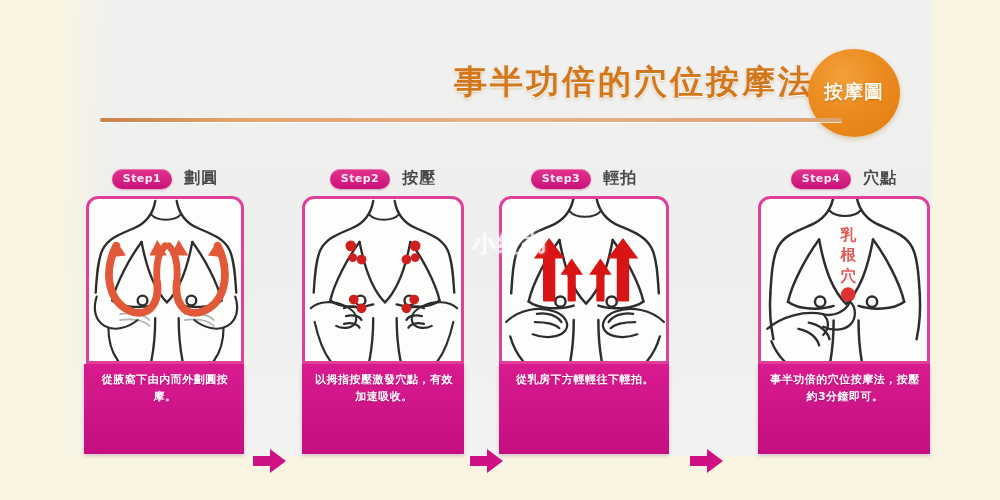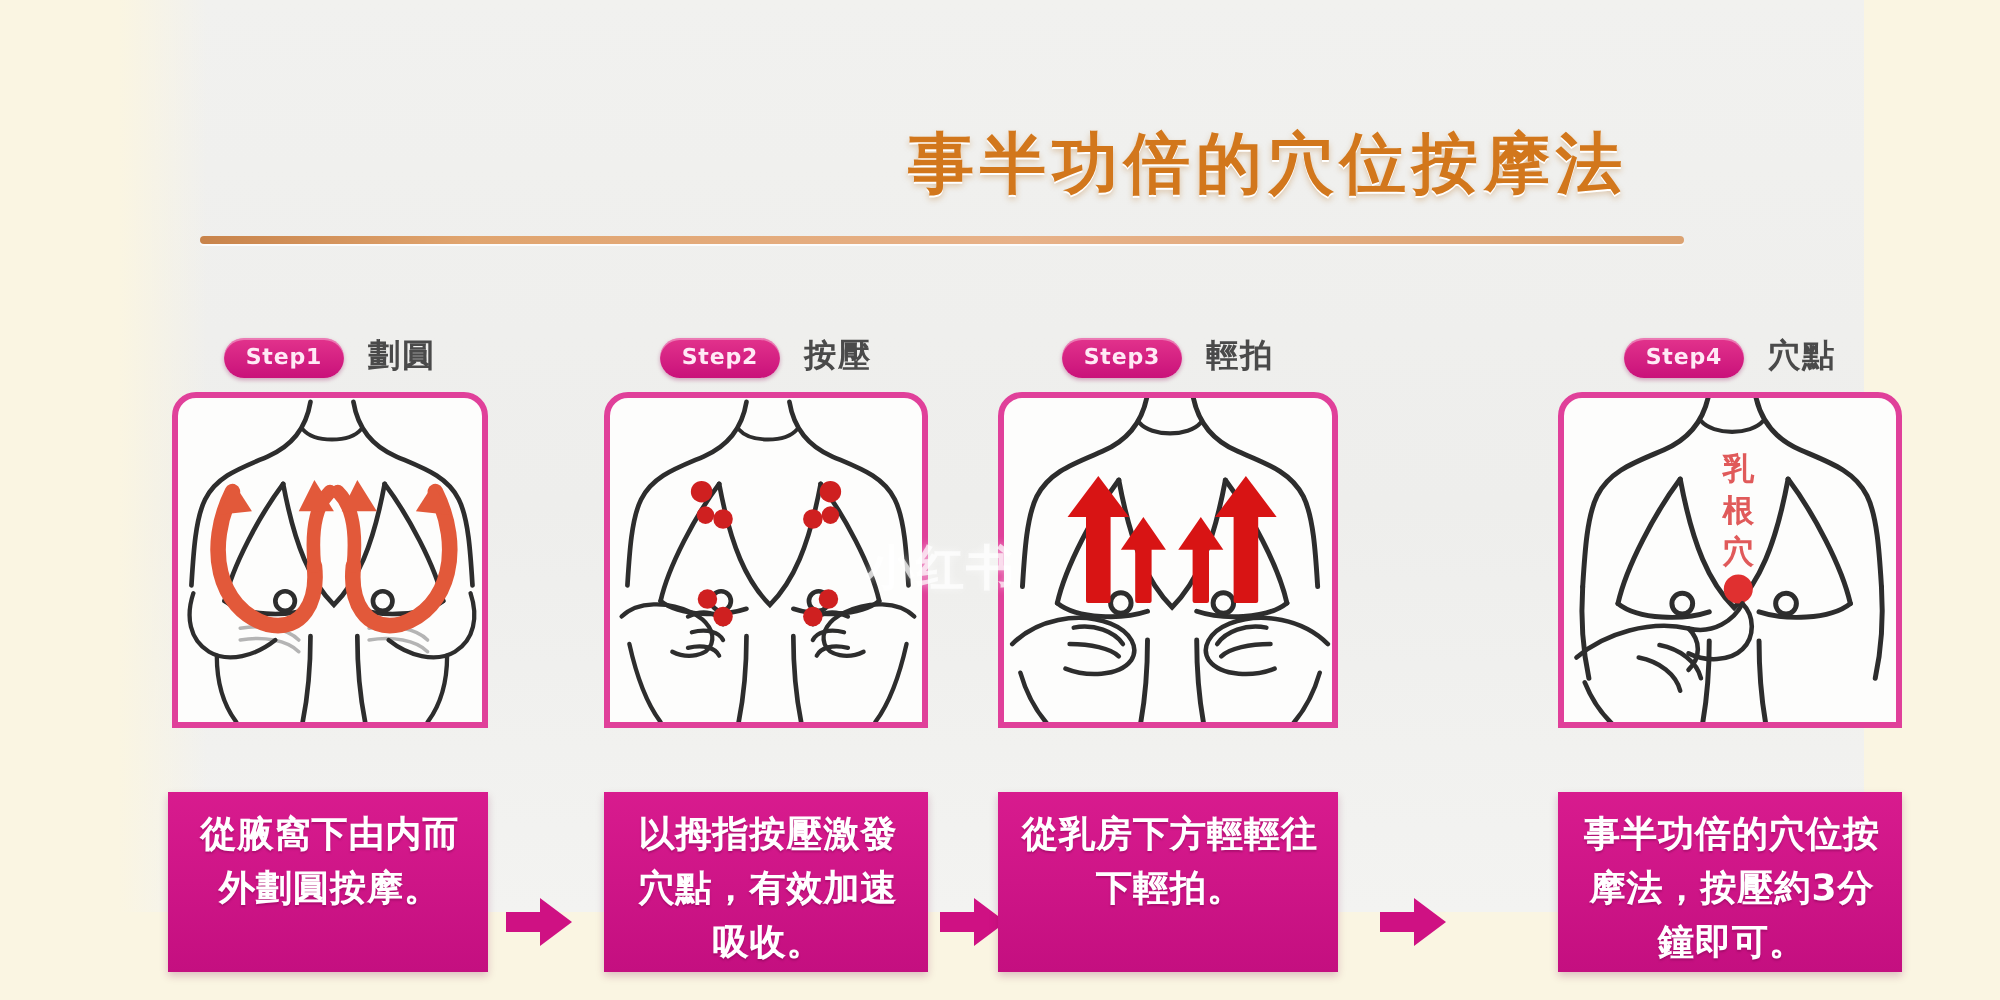--- a/index.html
+++ b/index.html
@@ -48,21 +48,21 @@
     box-shadow:0 1px 0 rgba(255,255,255,.8);
   }
 
   
   .steps{position:absolute;left:0;top:168px;width:1000px;height:290px;text-align:center;}
 
   .step{position:absolute;top:0;width:162px;}
   .step.s1{left:86px;width:158px;}
   .step.s2{left:302px;}
   .step.s3{left:499px;width:170px;}
-  .step.s4{left:779px;width:172px;}
+  .step.s4{left:758px;width:172px;}
 
   .step-head{position:relative;height:24px;white-space:nowrap;}
   .pill{
     display:inline-block;vertical-align:middle;
     background:linear-gradient(180deg,#e2338c 0%, #c9117a 100%);
     color:#ffe9f5;font-size:11px;font-weight:bold;
     padding:3px 11px 4px;border-radius:10px;
     box-shadow:0 1px 2px rgba(150,10,90,.35), inset 0 1px 0 rgba(255,255,255,.35);
     letter-spacing:.4px;
   }
@@ -80,54 +80,55 @@
     box-sizing:border-box;overflow:hidden;
   }
   .panel svg{display:block;width:100%;height:100%;}
 
   
   .caption{
     position:absolute;top:196px;left:0;right:0;height:90px;
     background:linear-gradient(180deg,#d81b8e 0%, #c40f80 100%);
     box-sizing:border-box;
     padding:8px 8px 0 10px;
-    color:#fff;font-size:18px;line-height:1.5;
+    color:#fff;font-size:11px;line-height:1.5;
     letter-spacing:.5px;font-weight:bold;
     text-shadow:0 1px 1px rgba(110,0,70,.35);
     box-shadow:0 2px 4px rgba(120,0,70,.22);
-    margin-top:32px;
   }
   .step.s1 .caption{left:-2px;}
 
   
   .conn{position:absolute;top:280px;width:34px;height:26px;}
   .conn svg{display:block;}
   .c1{left:253px;}
   .c2{left:470px;}
   .c3{left:690px;}
 
   
   .watermark{
-    position:absolute;left:433px;top:228px;
+    position:absolute;left:472px;top:228px;
     font-size:24px;font-weight:bold;color:rgba(255,255,255,.72);
     letter-spacing:1px;
     text-shadow:0 0 4px rgba(255,255,255,.6);
     pointer-events:none;
-    margin-top:40px;
   }
 </style>
 </head>
 <body>
 
 <div id="stage">
 
   <div class="card"></div>
 
   <div class="header">
     <div class="title">事半功倍的穴位按摩法</div>
+    <div class="badge">
+      <span>按摩圖</span>
+    </div>
   </div>
   <div class="divider"></div>
 
   <div class="steps">
 
     <div class="step s1">
       <div class="step-head">
         <span class="pill">Step1</span>
         <span class="step-name">劃圓</span>
       </div>

